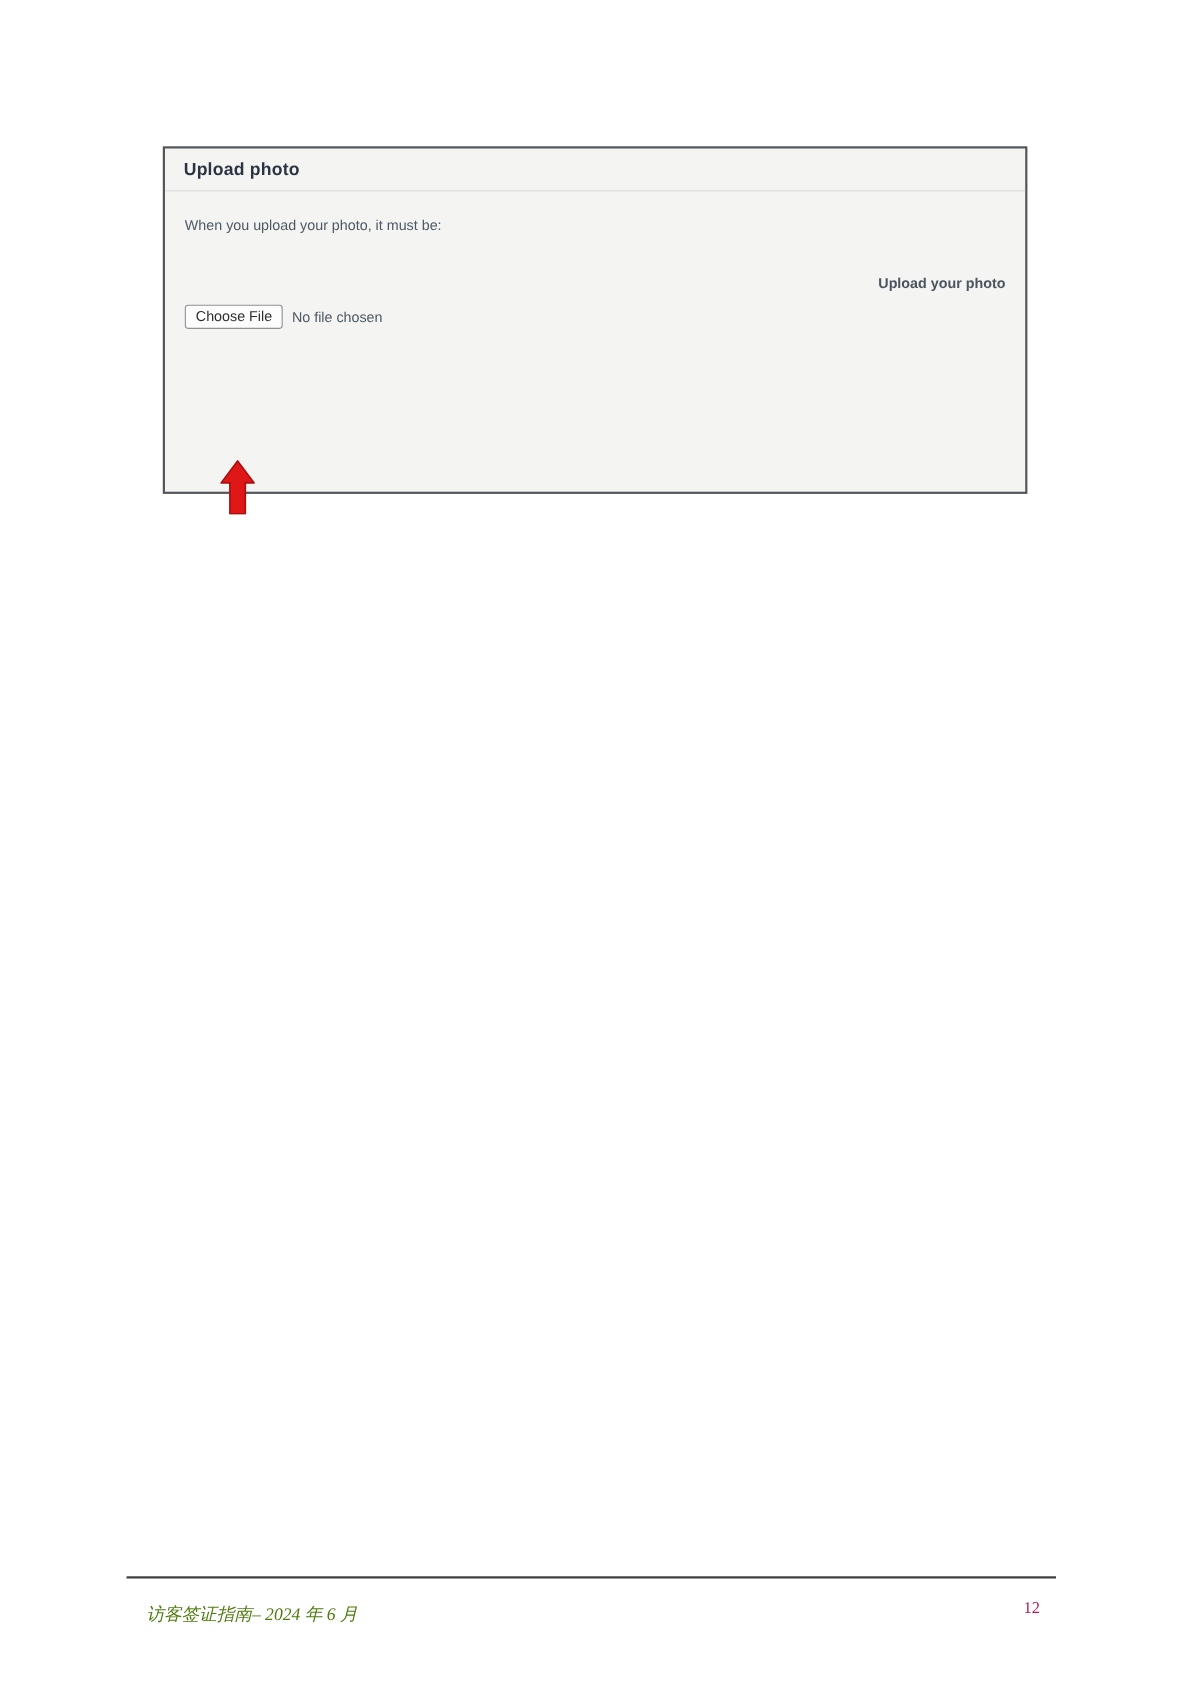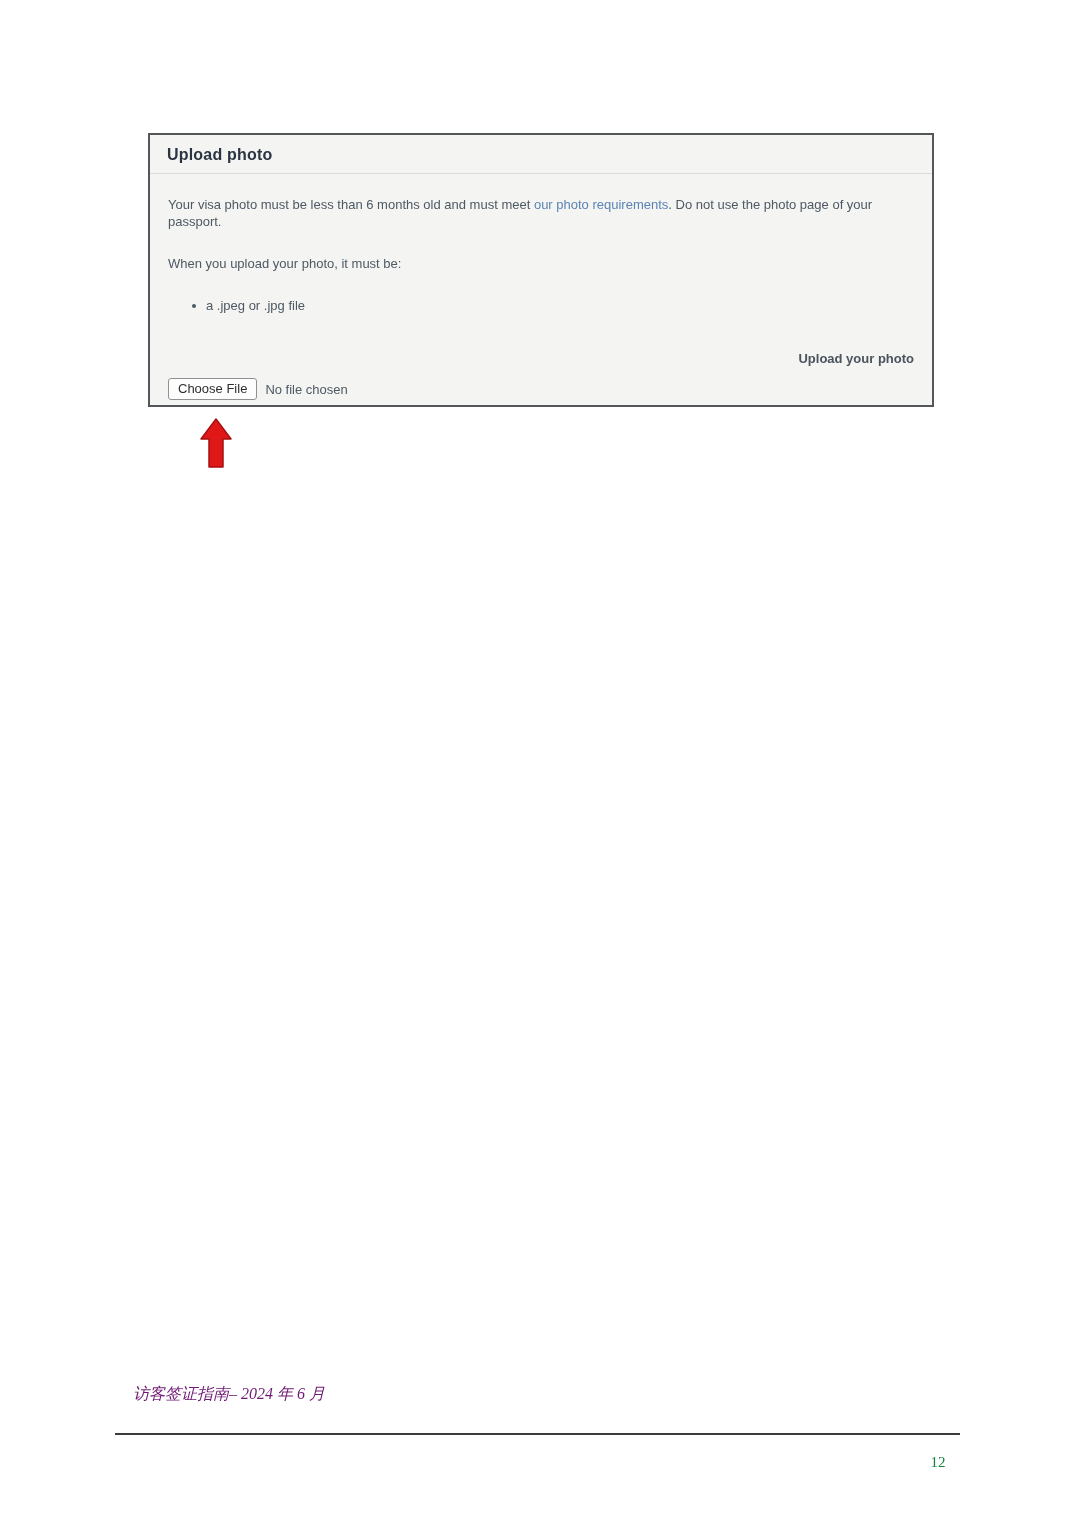--- a/index.html
+++ b/index.html
@@ -9,21 +9,21 @@
     font-family: "Liberation Sans", "DejaVu Sans", sans-serif;
     -webkit-font-smoothing: antialiased;
   }
 
   
   .upload-panel {
     position: absolute;
     left: 148px;
     top: 133px;
     width: 786px;
-    height: 274px;
+    height: 316px;
     background: #f4f4f2;
     border: 2px solid #54575a;
     overflow: visible;
   }
   .panel-header {
     padding: 11px 17px 9px 17px;
     border-bottom: 1px solid #d9dadb;
   }
   .panel-title {
     font-size: 16px;
@@ -104,52 +104,50 @@
     position: absolute;
     left: 115px;
     top: 1433px;
     width: 845px;
     height: 2px;
     background: #3c3c3c;
   }
   .footer-title {
     position: absolute;
     left: 133px;
-    top: 1384px;
+    top: 1458px;
     font-family: "Liberation Serif", "DejaVu Serif", serif;
     font-style: italic;
     font-size: 16px;
-    color: #701a75;
+    color: #4d7c0f;
     white-space: nowrap;
   }
   .footer-page-number {
     position: absolute;
     left: 918px;
     top: 1454px;
     width: 40px;
     text-align: center;
     font-family: "Liberation Serif", "DejaVu Serif", serif;
     font-size: 15px;
-    color: #15803d;
+    color: #be185d;
   }
 </style>
 </head>
 <body>
 
 <div class="upload-panel">
   <div class="panel-header">
     <div class="panel-title">Upload photo</div>
   </div>
   <div class="panel-body">
-    <p class="intro-paragraph"><span>Your visa photo must be less than 6 months old and must meet </span><a class="photo-req-link">our photo requirements</a><span>. Do not use the photo page of your passport.</span></p>
 
     <p class="req-intro">When you upload your photo, it must be:</p>
 
     <ul class="req-list">
-      <li>a .jpeg or .jpg file</li>
     </ul>
 
     <div class="upload-label">Upload your photo</div>
 
     <div class="file-row">
       <button class="choose-file-btn">Choose File</button>
       <span class="file-status">No file chosen</span>
     </div>
   </div>
 </div>

